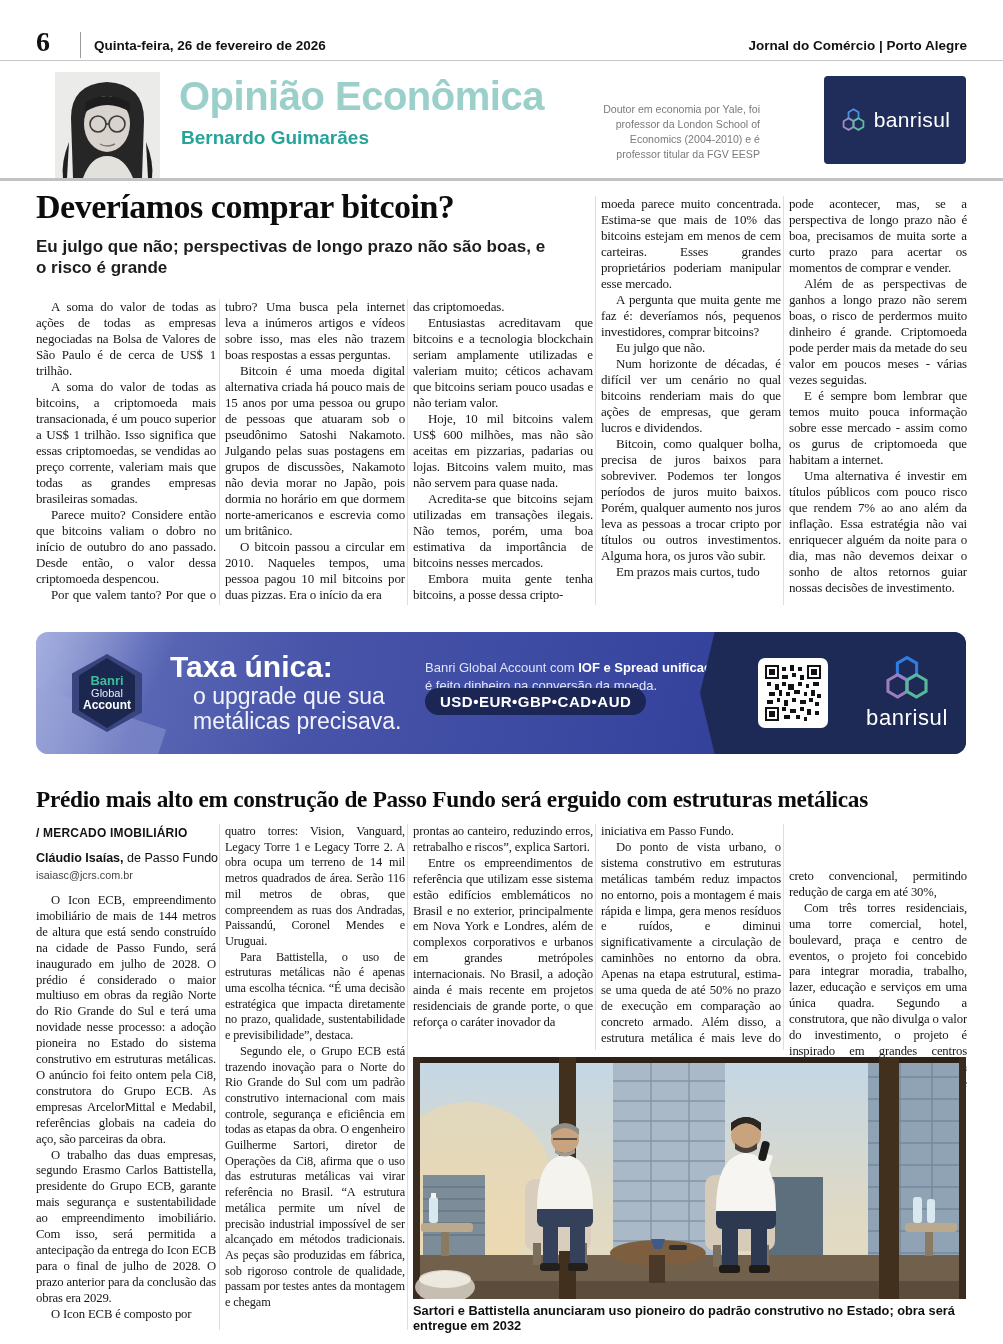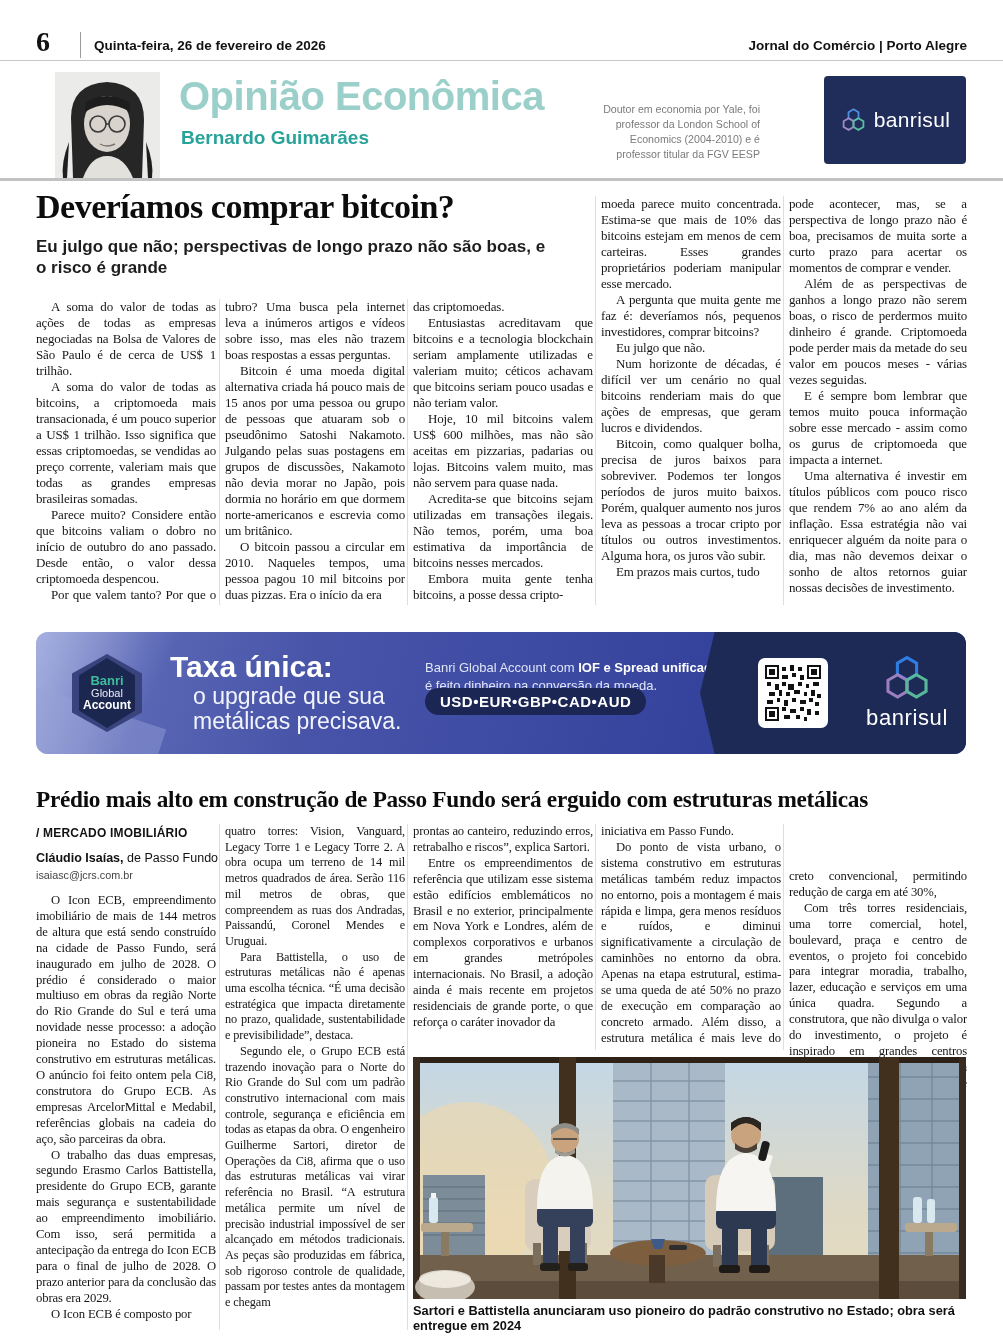--- a/index.html
+++ b/index.html
@@ -146,21 +146,21 @@
       <p class="noindent">moeda parece muito concentrada. Estima-se que mais de 10% das bitcoins estejam em menos de cem carteiras. Esses grandes proprietários poderiam manipular esse mercado.</p>
       <p>A pergunta que muita gente me faz é: deveríamos nós, pequenos investidores, comprar bitcoins?</p>
       <p>Eu julgo que não.</p>
       <p>Num horizonte de décadas, é difícil ver um cenário no qual bitcoins renderiam mais do que ações de empresas, que geram lucros e dividendos.</p>
       <p>Bitcoin, como qualquer bolha, precisa de juros baixos para sobreviver. Podemos ter longos períodos de juros muito baixos. Porém, qualquer aumento nos juros leva as pessoas a trocar cripto por títulos ou outros investimentos. Alguma hora, os juros vão subir.</p>
       <p>Em prazos mais curtos, tudo</p>
     </div>
   <div class="col" id="a1c5" style="left:789px;top:196px;width:178px;height:412px;">
       <p class="noindent">pode acontecer, mas, se a perspectiva de longo prazo não é boa, precisamos de muita sorte a curto prazo para acertar os momentos de comprar e vender.</p>
       <p>Além de as perspectivas de ganhos a longo prazo não serem boas, o risco de perdermos muito dinheiro é grande. Criptomoeda pode perder mais da metade do seu valor em poucos meses - várias vezes seguidas.</p>
-      <p>E é sempre bom lembrar que temos muito pouca informação sobre esse mercado - assim como os gurus de criptomoeda que impacta a internet.</p>
+      <p>E é sempre bom lembrar que temos muito pouca informação sobre esse mercado - assim como os gurus de criptomoeda que habitam a internet.</p>
       <p>Uma alternativa é investir em títulos públicos com pouco risco que rendem 7% ao ano além da inflação. Essa estratégia não vai enriquecer alguém da noite para o dia, mas não devemos deixar o sonho de altos retornos guiar nossas decisões de investimento.</p>
     </div>
 
   <div class="vrule" style="left:219px;top:299px;height:306px;"></div>
   <div class="vrule" style="left:407px;top:299px;height:306px;"></div>
   <div class="vrule" style="left:595px;top:196px;height:409px;"></div>
   <div class="vrule" style="left:783px;top:196px;height:409px;"></div>
 
   <div class="ad">
     <div class="ad-lite1"></div>
@@ -381,14 +381,14 @@
 
       <ellipse cx="245" cy="196" rx="48" ry="13" fill="#7d5f3f"></ellipse>
       <rect x="236" y="198" width="16" height="28" fill="#4a3828"></rect>
       <path d="M238 182 L252 182 L249 192 L241 192 Z" fill="#3d5a8a"></path>
       <rect x="256" y="188" width="18" height="5" rx="2" fill="#2e2e2e"></rect>
 
       <ellipse cx="32" cy="230" rx="30" ry="16" fill="#e9e4d8" opacity=".75"></ellipse>
       <ellipse cx="32" cy="222" rx="26" ry="9" fill="#f6f3ea" opacity=".8"></ellipse>
     </svg>
   </div>
-  <div class="caption">Sartori e Battistella anunciaram uso pioneiro do padrão construtivo no Estado; obra será entregue em 2024</div>
+  <div class="caption">Sartori e Battistella anunciaram uso pioneiro do padrão construtivo no Estado; obra será entregue em 2032</div>
 </div>
 
 </body></html>

